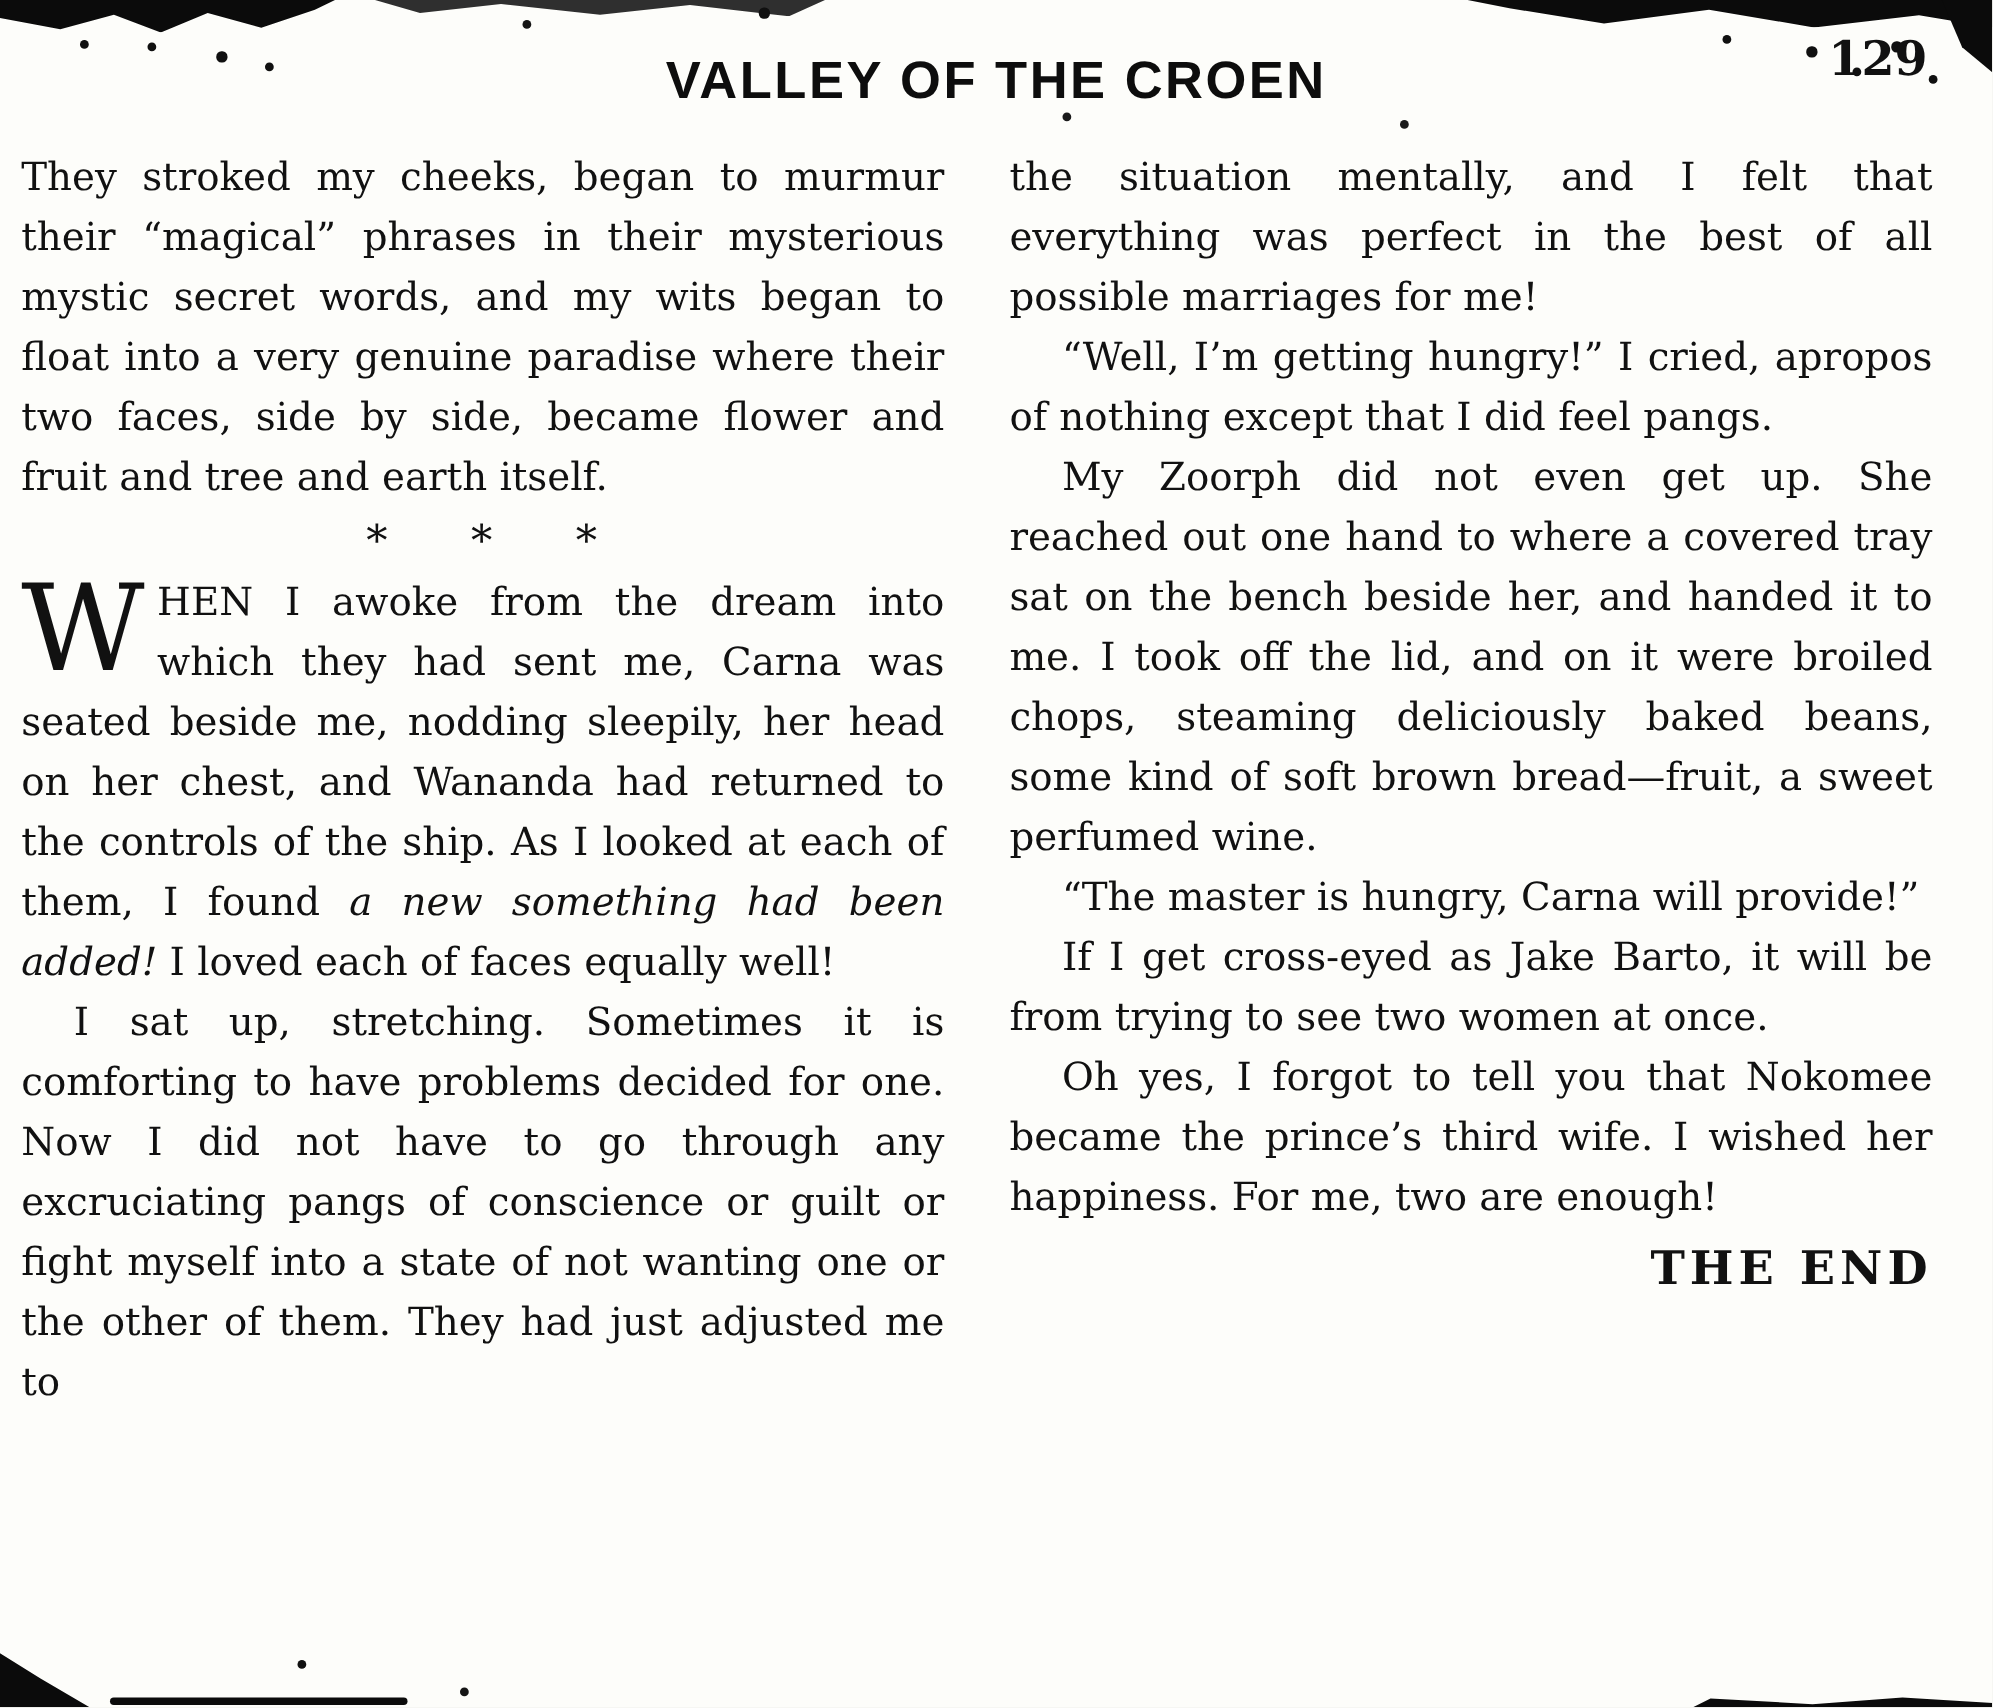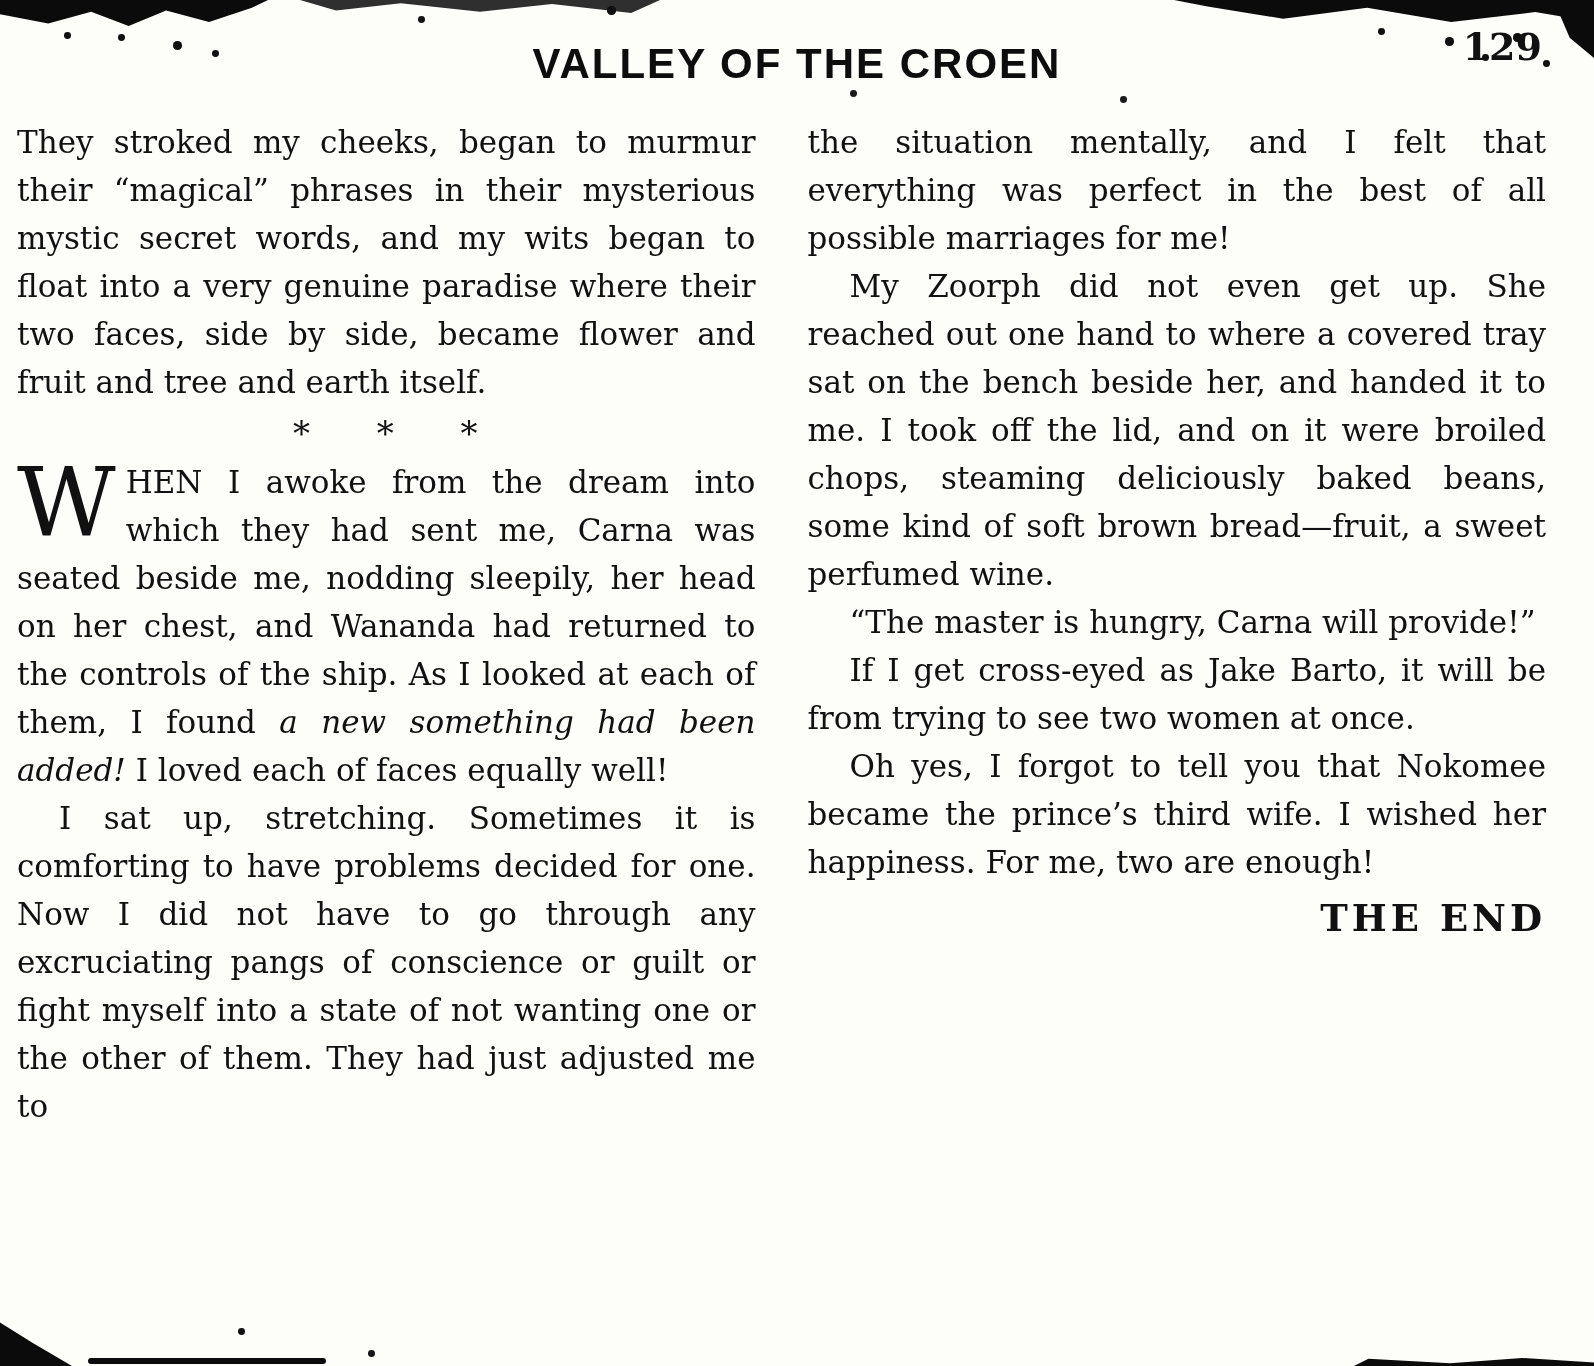--- a/index.html
+++ b/index.html
@@ -159,20 +159,21 @@
 
   <main class="columns">
     <div class="col" id="left-col">
         <p class="para"><span>They stroked my cheeks, began to murmur their “magical” phrases in their mysterious mystic secret words, and my wits began to float into a very genuine paradise where their two faces, side by side, became flower and fruit and tree and earth itself.</span></p>
         <div class="separator">* * *</div>
         <p class="para"><span class="dropcap">W</span><span>HEN I awoke from the dream into which they had sent me, Carna was seated beside me, nodding sleepily, her head on her chest, and Wananda had returned to the controls of the ship. As I looked at each of them, I found </span><em>a new something had been added!</em><span> I loved each of faces equally well!</span></p>
         <p class="para indent"><span>I sat up, stretching. Sometimes it is comforting to have problems decided for one. Now I did not have to go through any excruciating pangs of conscience or guilt or fight myself into a state of not wanting one or the other of them. They had just adjusted me to</span></p>
       </div>
     <div class="col" id="right-col">
         <p class="para"><span>the situation mentally, and I felt that everything was perfect in the best of all possible marriages for me!</span></p>
+        <p class="para indent"><span>“Well, I’m getting hungry!” I cried, apropos of nothing except that I did feel pangs.</span></p>
         <p class="para indent"><span>My Zoorph did not even get up. She reached out one hand to where a covered tray sat on the bench beside her, and handed it to me. I took off the lid, and on it were broiled chops, steaming deliciously baked beans, some kind of soft brown bread—fruit, a sweet perfumed wine.</span></p>
         <p class="para indent"><span>“The master is hungry, Carna will provide!”</span></p>
         <p class="para indent"><span>If I get cross-eyed as Jake Barto, it will be from trying to see two women at once.</span></p>
         <p class="para indent"><span>Oh yes, I forgot to tell you that Nokomee became the prince’s third wife. I wished her happiness. For me, two are enough!</span></p>
         <div class="the-end">THE END</div>
       </div>
   </main>
 
 </div>
 

